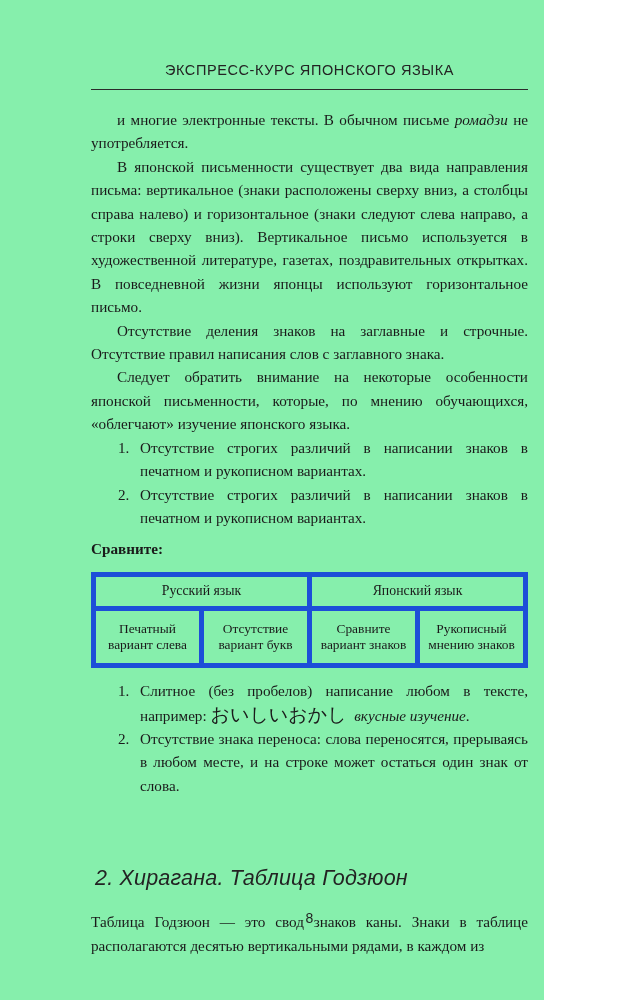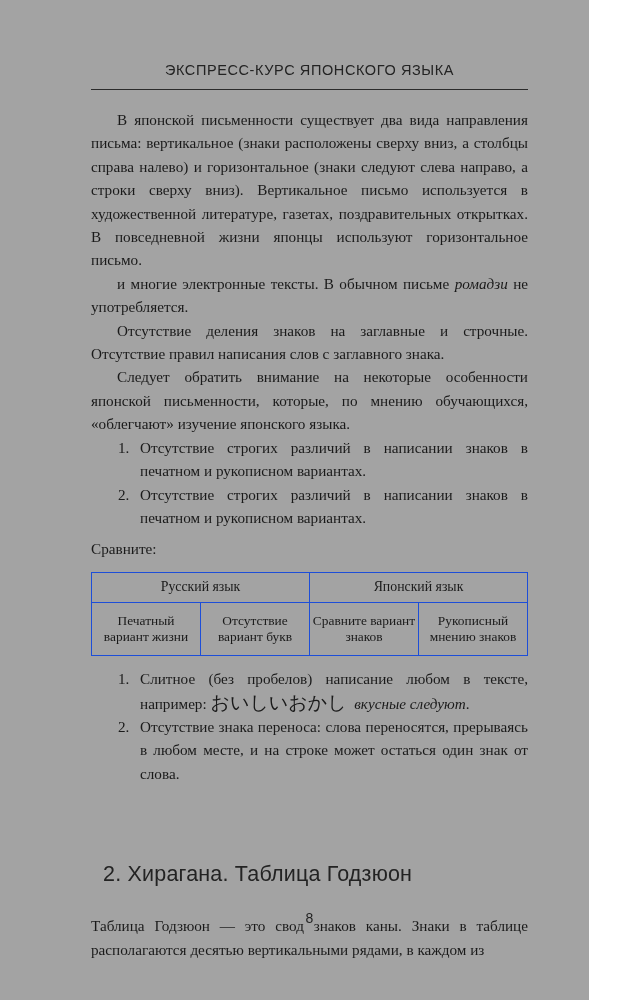--- a/index.html
+++ b/index.html
@@ -2,23 +2,23 @@
 <html><head>
 <meta charset="utf-8">
 <style>
   html, body {
     margin: 0;
     padding: 0;
     background: #ffffff;
   }
   .page {
     position: relative;
-    width: 589px;
+    width: 544px;
     height: 1000px;
-    background: #a3a3a3;
+    background: #86efac;
     overflow: hidden;
     font-family: "Liberation Serif", "DejaVu Serif", serif;
     color: #1a1a1a;
   }
 
   
   .running-head {
     position: absolute;
     left: 91px;
     top: 62px;
@@ -82,34 +82,34 @@
     font-size: 15.2px;
     line-height: 23.4px;
   }
   .jp-inline {
     font-family: "DejaVu Sans", sans-serif;
     font-size: 19px;
   }
 
   .compare-label {
     margin: 0;
-    font-weight: normal;
+    font-weight: bold;
     font-size: 15.2px;
     line-height: 23.4px;
   }
 
   
   table.cmp {
     border-collapse: collapse;
     width: 437px;
     table-layout: fixed;
     margin: 0;
   }
   table.cmp td {
-    border: 1px solid #1d4ed8;
+    border: 5px solid #1d4ed8;
     text-align: center;
     vertical-align: middle;
     font-size: 13.4px;
     line-height: 16.5px;
     padding: 4px 2px;
     color: #1a1a1a;
   }
   table.cmp td.grouphead {
     padding: 6px 2px 7px;
     font-size: 13.8px;
@@ -135,27 +135,28 @@
   }
   .s-jp-hand {
     font-family: "DejaVu Sans", sans-serif;
     font-size: 19px;
     font-weight: normal;
     color: #2e2e2e;
   }
 
   
   h2.section-title {
-    margin: 12px;
+    margin: 4px;
     font-family: "Liberation Sans", "DejaVu Sans", sans-serif;
     font-weight: normal;
     font-size: 21.5px;
     line-height: 27px;
     letter-spacing: 0.2px;
     color: #232323;
+    font-style: italic;
   }
 
   
   .folio {
     position: absolute;
     left: 0;
     top: 910px;
     width: 619px;
     text-align: center;
     font-family: "Liberation Sans", "DejaVu Sans", sans-serif;
@@ -171,23 +172,23 @@
 </head>
 <body>
 
 <div class="page">
 
   <div class="running-head">ЭКСПРЕСС-КУРС ЯПОНСКОГО ЯЗЫКА</div>
   <div class="head-rule"></div>
 
   <div class="body-col">
 
+    <p class="para"><span>и многие электронные тексты. В обычном письме </span><em class="ital">ромадзи</em><span> не употребляется.</span></p>
+
     <p class="para">В японской письменности существует два вида направления письма: вертикальное (знаки расположены сверху вниз, а столбцы справа налево) и горизонтальное (знаки следуют слева направо, а строки сверху вниз). Вертикальное письмо используется в художественной литературе, газетах, поздравительных открытках. В повседневной жизни японцы используют горизонтальное письмо.</p>
-
-    <p class="para"><span>и многие электронные тексты. В обычном письме </span><em class="ital">ромадзи</em><span> не употребляется.</span></p>
 
     <p class="para">Отсутствие деления знаков на заглавные и строчные. Отсутствие правил написания слов с заглавного знака.</p>
 
     <p class="para">Следует обратить внимание на некоторые особенности японской письменности, которые, по мнению обучающихся, «облегчают» изучение японского языка.</p>
 
     <ol class="numlist">
       <li>
         <span class="num">1.</span>
         <span>Отсутствие строгих различий в написании знаков в печатном и рукописном вариантах.</span>
       </li>
@@ -203,33 +204,33 @@
 
     <div class="gap-11"></div>
 
     <table class="cmp">
       <tbody>
         <tr>
           <td class="grouphead" colspan="2">Русский язык</td>
           <td class="grouphead" colspan="2">Японский язык</td>
         </tr>
         <tr>
-          <td class="subhead">Печатный вариант жизни</td>
+          <td class="subhead">Печатный вариант слева</td>
           <td class="subhead">Отсутствие вариант букв</td>
           <td class="subhead">Сравните вариант знаков</td>
           <td class="subhead">Рукописный мнению знаков</td>
         </tr>
       </tbody>
     </table>
 
     <div class="gap-11"></div>
 
     <ol class="numlist">
       <li>
-        <span class="num">1.</span><span>Слитное (без пробелов) написание любом в тексте, например: </span><span class="jp-inline">おいしいおかし</span>&nbsp; <em class="ital">вкусные следуют</em><span>.</span>
+        <span class="num">1.</span><span>Слитное (без пробелов) написание любом в тексте, например: </span><span class="jp-inline">おいしいおかし</span>&nbsp; <em class="ital">вкусные изучение</em><span>.</span>
       </li>
       <li>
         <span class="num">2.</span>
         <span>Отсутствие знака переноса: слова переносятся, прерываясь в любом месте, и на строке может остаться один знак от слова.</span>
       </li>
     </ol>
 
     <div class="gap-50"></div>
     <div class="gap-14"></div>
 

